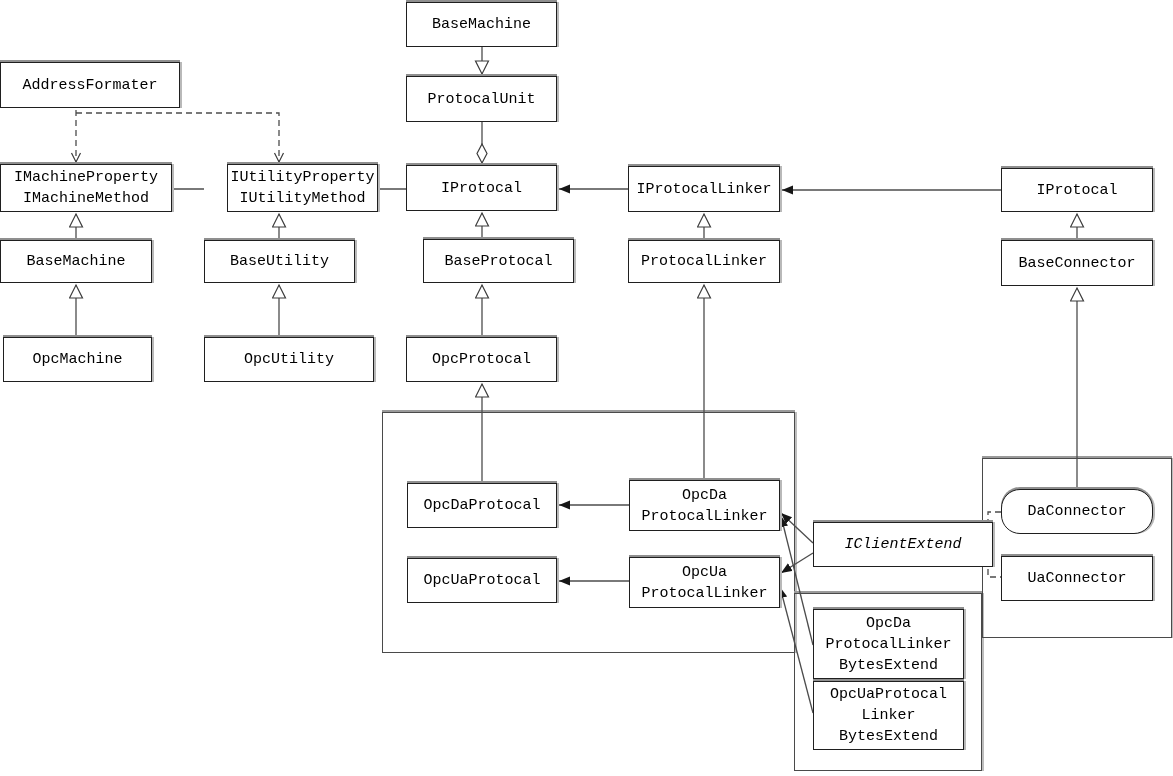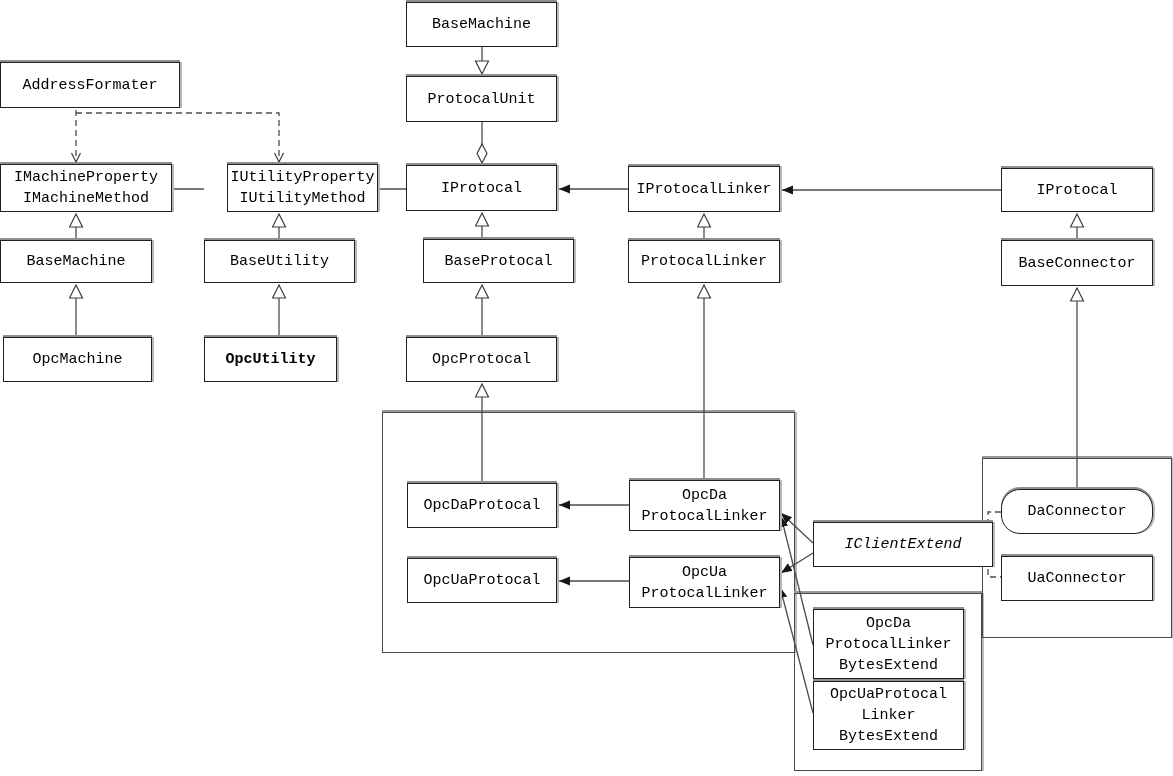--- a/index.html
+++ b/index.html
@@ -113,21 +113,21 @@
     </div>
     <div class="node" style="left: 628px; top: 240px; width: 152px; height: 43px;">
       <span>ProtocalLinker</span>
     </div>
     <div class="node" style="left: 1001px; top: 240px; width: 152px; height: 46px;">
       <span>BaseConnector</span>
     </div>
     <div class="node" style="left: 3px; top: 337px; width: 149px; height: 45px;">
       <span>OpcMachine</span>
     </div>
-    <div class="node" style="left: 204px; top: 337px; width: 133px; height: 45px; font-weight: bold;">
+    <div class="node" style="left: 204px; top: 337px; width: 170px; height: 45px;">
       <span>OpcUtility</span>
     </div>
     <div class="node" style="left: 406px; top: 337px; width: 151px; height: 45px;">
       <span>OpcProtocal</span>
     </div>
     <div class="node" style="left: 407px; top: 483px; width: 150px; height: 45px;">
       <span>OpcDaProtocal</span>
     </div>
     <div class="node" style="left: 407px; top: 558px; width: 150px; height: 45px;">
       <span>OpcUaProtocal</span>

